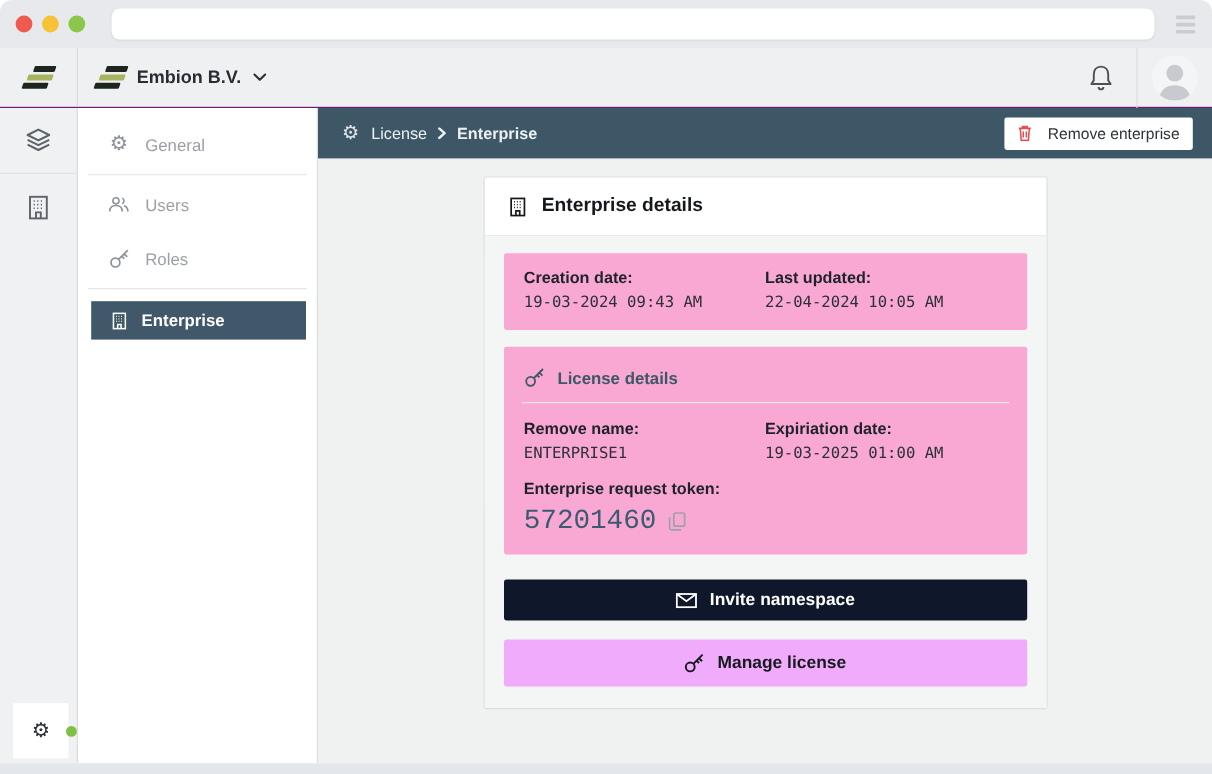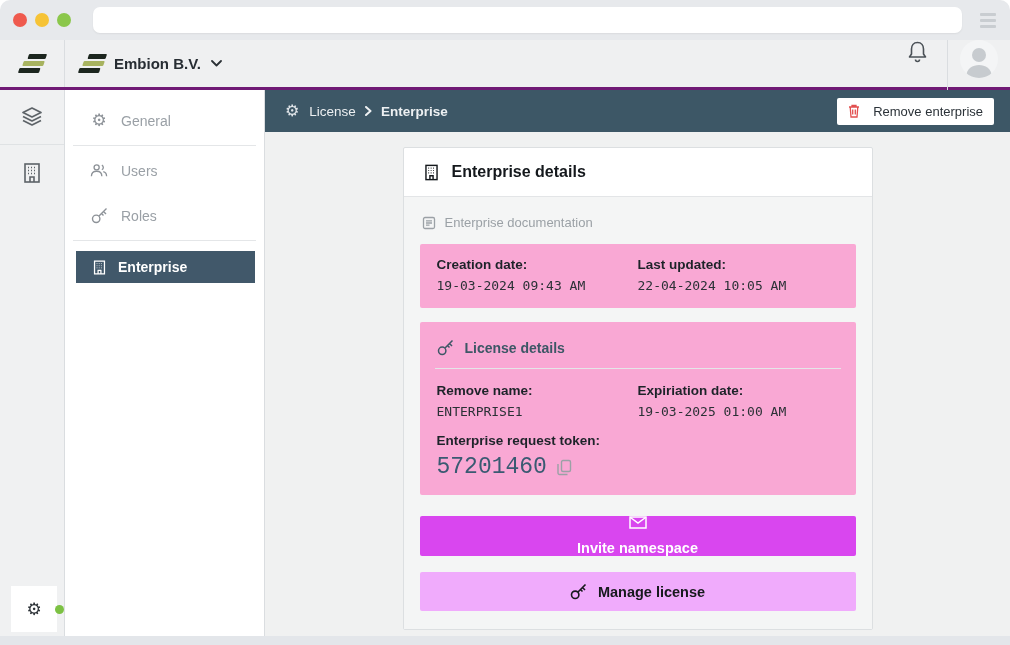--- a/index.html
+++ b/index.html
@@ -16,22 +16,22 @@
   .urlbar { flex:1; height:26px; margin:0 18px 0 22px; background:#fff; border-radius:7px;
             box-shadow:0 1px 2px rgba(0,0,0,.06); }
   .menu-dots { width:16px; margin-right:14px; display:flex; flex-direction:column; gap:3px; }
   .menu-dots span { display:block; height:3px; border-radius:1px; background:#c9cdd1; }
 
   
   .app { position:absolute; top:40px; left:0; right:0; bottom:9px; display:flex; flex-direction:column; }
   .bottom-strip { position:absolute; left:0; right:0; bottom:0; height:9px; background:#e3e6ea; }
 
   
-  .app-header { height:50px; background:#eff0f1; border-bottom:3px solid #701a75;
-                display:flex; flex:0 0 auto; }
+  .app-header { height:50px; background:#eff0f1; border-bottom:1px solid #701a75;
+                display:flex; align-items:center; flex:0 0 auto; }
   .logo-cell { width:65px; height:100%; display:flex; align-items:center; justify-content:center;
                border-right:1px solid #dadde0; }
   .logo { display:flex; flex-direction:column; gap:2px; transform:skewX(-18deg); }
   .logo i { display:block; height:5px; width:21px; border-radius:1px; }
   .logo i:nth-child(1) { background:#1c261f; margin-left:5px; width:18px; }
   .logo i:nth-child(2) { background:#a7b35f; margin-left:2px; }
   .logo i:nth-child(3) { background:#1c261f; }
   .org { display:flex; align-items:center; gap:10px; margin-left:16px; }
   .org-name { font-size:15px; font-weight:bold; color:#272d33; }
   .header-spacer { flex:1; }
@@ -101,21 +101,21 @@
   .lic-title { font-size:14px; font-weight:bold;text-align:center; }
   .lic-rule { border-top:1px solid #e4e6e8; margin:0 -2px 14px; }
   .token-block { margin-top:14px; }
   .token-row { display:flex; align-items:center; gap:10px; margin-top:4px; }
   .token-value { font-family:Liberation Mono, monospace; font-size:23px; color:#3a5a72; }
   .copy-btn { background:none; border:none; color:#9ba1a6; cursor:pointer; padding:0; display:flex; }
 
   .btn { width:100%; border:none; display:flex; align-items:center; justify-content:center;
          gap:11px; font-family:inherit; font-weight:bold; font-size:14.5px; cursor:pointer;
          border-radius:2px; }
-  .btn-invite { background:#d946ef; color:#fff; height:40px; margin-top:21px;flex-direction:column; }
+  .btn-invite { background:#0f172a; color:#fff; height:34px; margin-top:21px; }
   .btn-manage { background:#f0abfc; color:#16191c; height:39px; margin-top:16px; }
 
   svg { display:block; }
 </style>
 </head>
 <body>
 
 <div class="window">
 
   <div class="titlebar">
@@ -274,29 +274,20 @@
                     <path d="M10 21 L10 16 L14 16 L14 21"></path>
                     <g stroke-width="1.4">
                       <path d="M8 6.5 h1 M11 6.5 h1 M14 6.5 h1 M8 9.5 h1 M11 9.5 h1 M14 9.5 h1 M8 12.5 h1 M11 12.5 h1 M14 12.5 h1"></path>
                     </g>
                   </svg>
               </span>
               <span class="card-title">Enterprise details</span>
             </div>
 
             <div class="card-body">
-              <div class="doc-row">
-                <span>
-                  <svg width="14" height="14" viewBox="0 0 14 14" fill="none" stroke="#9ba1a6" stroke-width="1.3">
-                      <rect x="1.5" y="1.5" width="11" height="11" rx="1.5"></rect>
-                      <path d="M4 4.8 h6 M4 7 h6 M4 9.2 h3.5"></path>
-                    </svg>
-                </span>
-                <span>Enterprise documentation</span>
-              </div>
 
               <div class="panel">
                 <div class="two-col">
                   <div>
                     <div class="f-label">Creation date:</div>
                     <div class="f-value">19-03-2024 09:43 AM</div>
                   </div>
                   <div>
                     <div class="f-label">Last updated:</div>
                     <div class="f-value">22-04-2024 10:05 AM</div>

